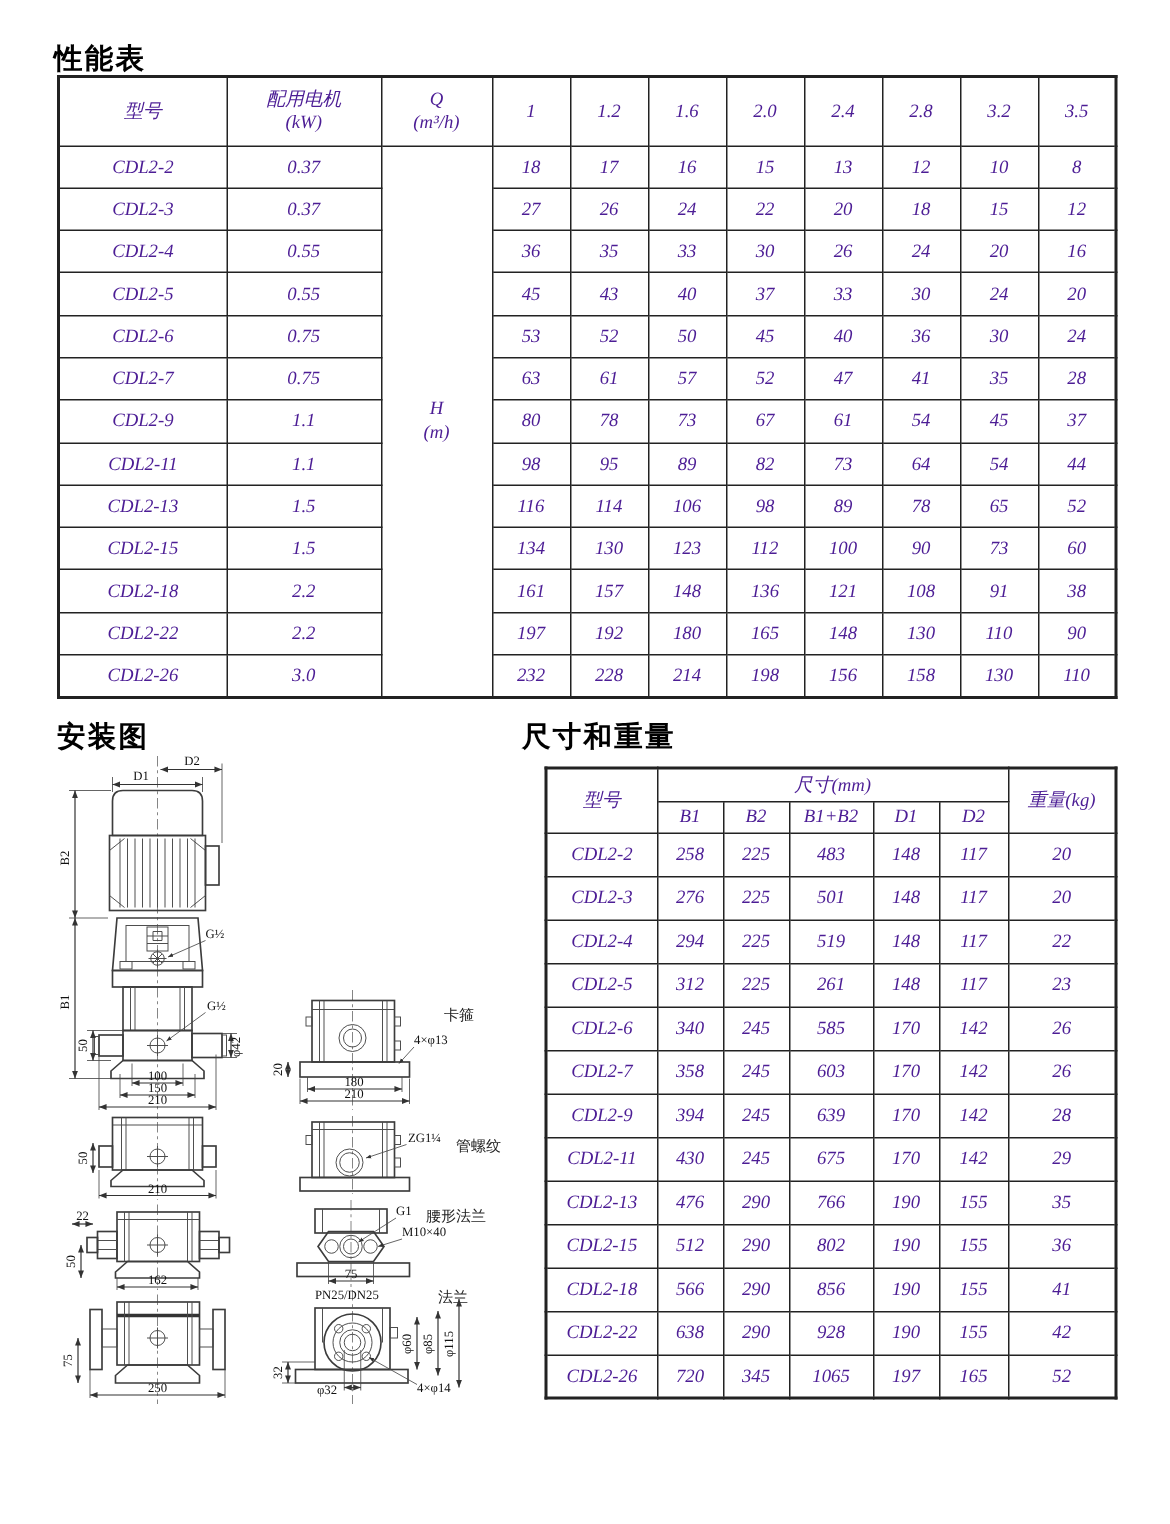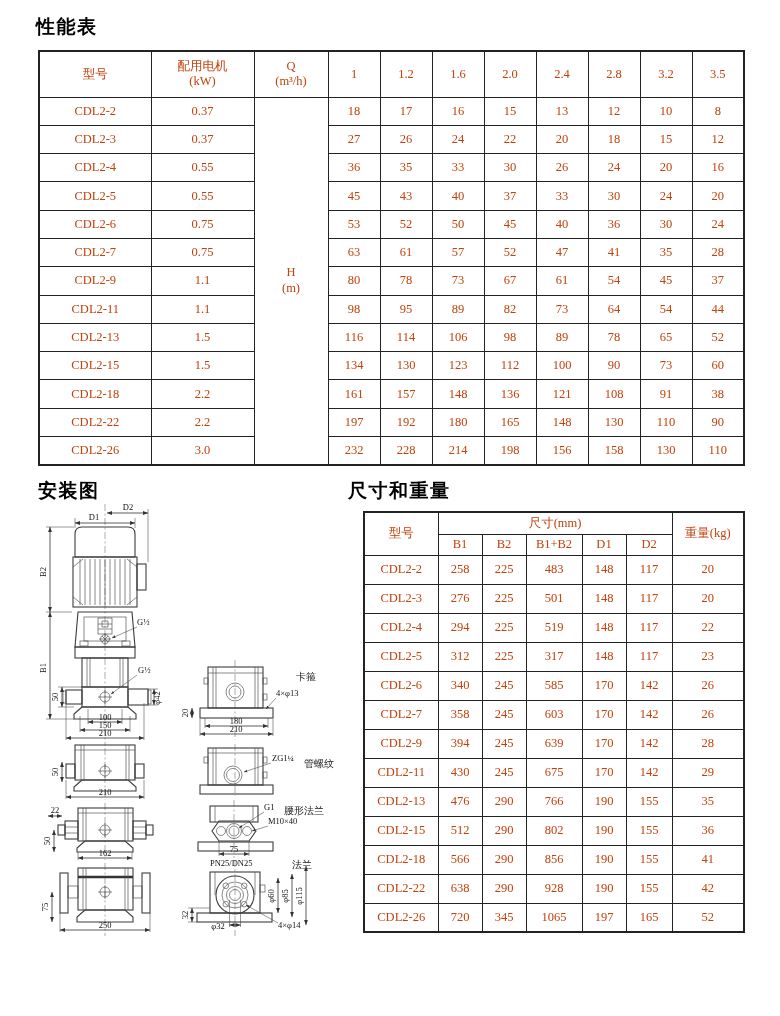--- a/index.html
+++ b/index.html
@@ -1,21 +1,21 @@
 <!DOCTYPE html>
 <html><head>
 <meta charset="utf-8">
 <style>
   html,body{margin:0;padding:0;background:#e8e8e8;}
   .sheet{position:relative;width:780px;height:1016px;background:#ffffff;overflow:hidden;
          font-family:"Liberation Serif",serif;color:#111;}
   .title{position:absolute;font-family:"Liberation Sans",sans-serif;font-weight:700;
          font-size:19px;color:#000;letter-spacing:1.5px;}
   table.grid{border-collapse:collapse;table-layout:fixed;position:absolute;
-             font-family:"Liberation Serif",serif;color:#c2410c;}
+             font-family:"Liberation Serif",serif;color:#4c1d95;font-style:italic;}
   .grid th,.grid td{border:1px solid #222;text-align:center;vertical-align:middle;
              font-weight:normal;padding:0;font-size:12.5px;overflow:hidden;}
   table.grid{border:2px solid #222;}
   .cjk{font-size:13px;}
   .hline{line-height:1.25;}
   #perf{left:38px;top:50px;width:707px;}
   #perf thead tr{height:46px;}
   #perf tbody tr{height:28.3px;}
   #dims{left:363px;top:511px;width:380px;}
   #dims .hr1{height:22px;}
@@ -30,21 +30,21 @@
   .dl{stroke:#333;stroke-width:0.8;fill:none;}
   .xl{stroke:#444;stroke-width:0.55;fill:none;}
   .dt{font:8.5px "Liberation Serif",serif;fill:#111;}
   .ct{font:10px "Liberation Serif",serif;fill:#222;}
 </style>
 </head>
 <body>
 
 <div class="sheet">
 
-  <div class="title" style="left:36px;top:14px;">性能表</div>
+  <div class="title" style="left:36px;top:26px;">性能表</div>
 
   <table class="grid" id="perf">
     <colgroup>
       <col style="width:112px">
         <col style="width:103px">
         <col style="width:74px">
       <col span="8" style="width:52px">
     </colgroup>
     <thead>
       <tr>
@@ -532,21 +532,21 @@
           <td>225</td>
           <td>519</td>
           <td>148</td>
           <td>117</td>
           <td>22</td>
         </tr>
         <tr>
           <td>CDL2-5</td>
           <td>312</td>
           <td>225</td>
-          <td>317</td>
+          <td>261</td>
           <td>148</td>
           <td>117</td>
           <td>23</td>
         </tr>
         <tr>
           <td>CDL2-6</td>
           <td>340</td>
           <td>245</td>
           <td>585</td>
           <td>170</td>

